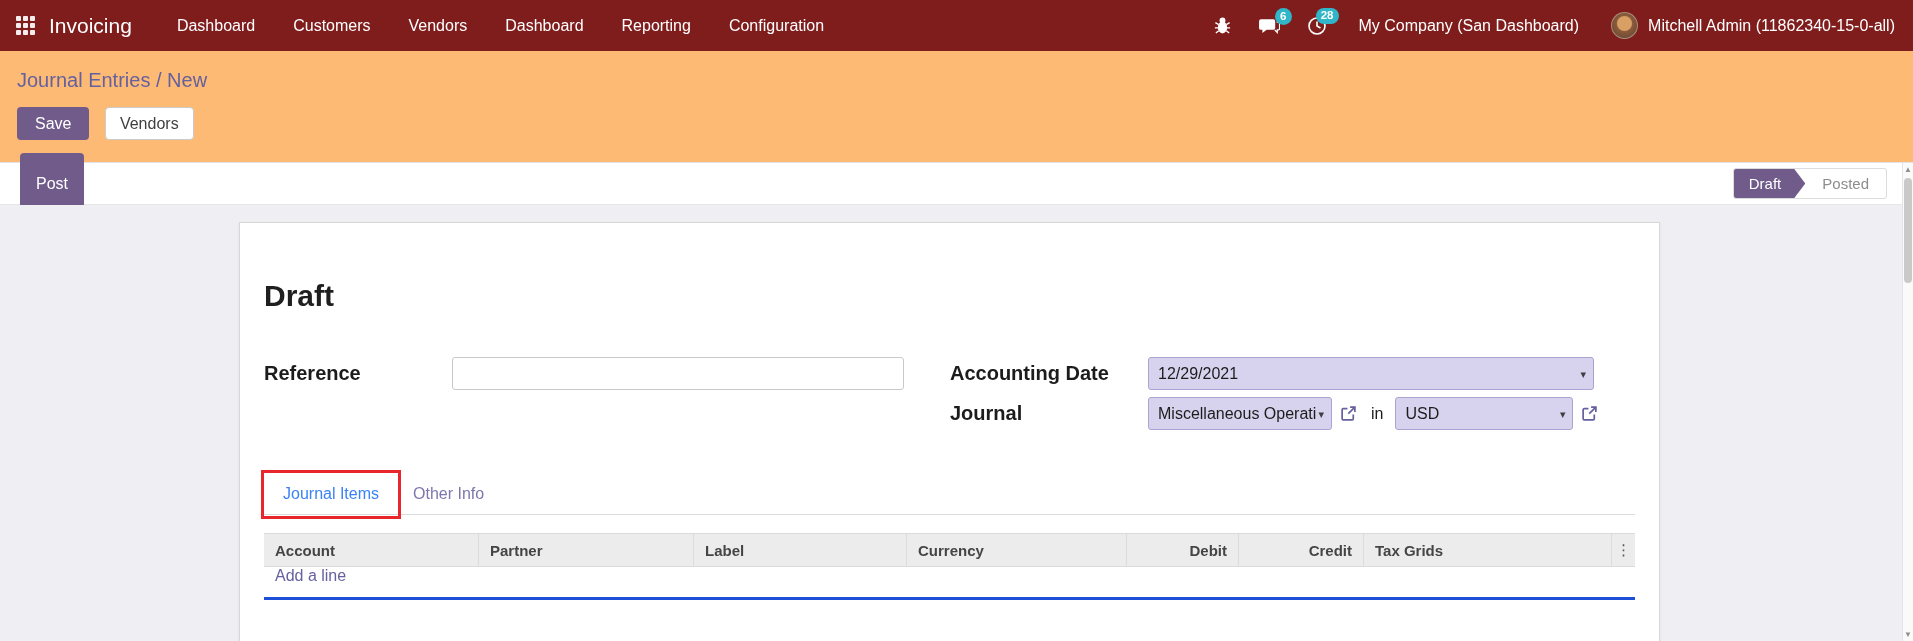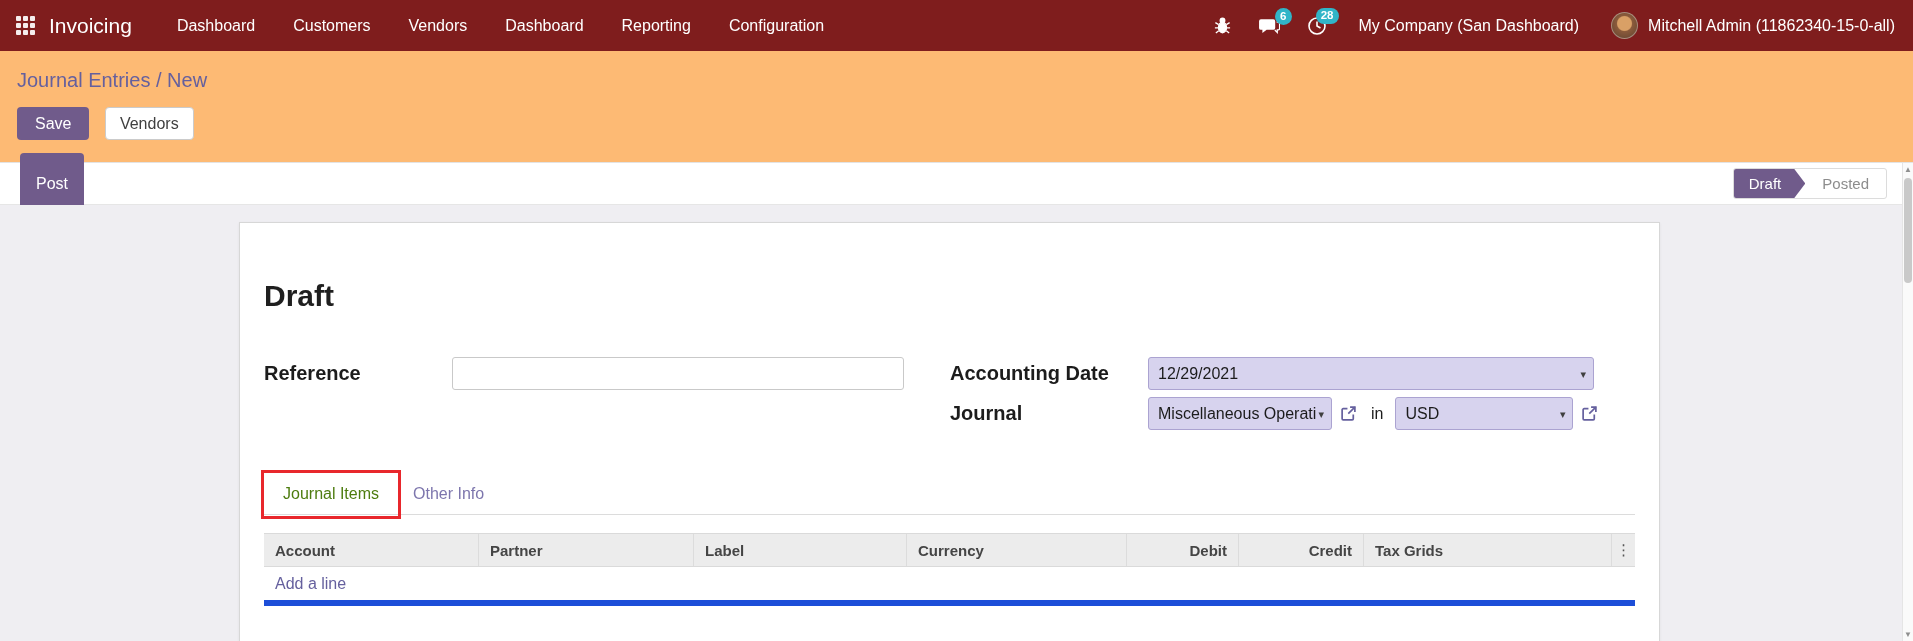--- a/index.html
+++ b/index.html
@@ -94,21 +94,21 @@
   }
   .sel .caret { position: absolute; right: 7px; top: 50%; transform: translateY(-50%); font-size: 11px; color: #3f3f3f; }
   .sel.w-date { width: 446px; }
   .sel.w-journal { width: 184px; }
   .sel.w-currency { width: 178px; }
   .ext-link { color: #65609E; margin-left: 8px; display: flex; align-items: center; cursor: pointer; }
   .in-label { margin: 0 12px 0 14px; line-height: 33px; font-size: 16px; }
 
   .tabs { display: flex; border-bottom: 1px solid #dcdcdc; margin-top: 36px; padding-left: 2px; }
   .tab { padding: 0 17px; line-height: 41px; font-size: 16px; color: #7D76AD; cursor: pointer; position: relative; }
-  .tab.active { color: #4d7c0f; }
+  .tab.active { color: #3b82f6; }
   .annotation-box {
     position: absolute; left: -5px; right: -5px; top: -3px; bottom: -5px;
     border: 3px solid #E8272C; pointer-events: none;
   }
 
   .jtable { margin-top: 18px; }
   .thead {
     display: flex; background: #ECECEC; border-top: 1px solid #dadada;
     border-bottom: 1px solid #dadada; height: 34px; align-items: stretch;
   }
@@ -116,21 +116,21 @@
     font-size: 15px; font-weight: 700; color: #454545; padding: 0 11px;
     border-left: 1px solid #dcdcdc; display: flex; align-items: center; cursor: pointer;
     overflow: hidden; white-space: nowrap;
   }
   .th:first-child { border-left: none; }
   .th.num { justify-content: flex-end; }
   .c-account { width: 214px; } .c-partner { width: 215px; } .c-label { width: 213px; }
   .c-currency { width: 220px; } .c-debit { width: 112px; } .c-credit { width: 125px; }
   .c-tax { width: 248px; }
   .th.kebab { flex: 1; justify-content: center; font-weight: 400; color: #555; padding: 0 4px; }
-  .add-line-row { height: 39px; display: flex; align-items: center; border-bottom: 6px solid #1d4ed8; padding-left: 11px; }
+  .add-line-row { height: 33px; display: flex; border-bottom: 3px solid #1d4ed8; padding-left: 11px; }
   .add-line { color: #65609E; font-size: 16px; cursor: pointer; }
 
   
   .scrollbar {
     position: absolute; top: 163px; right: 0; width: 11px; bottom: 0;
     background: #FAFAFA; border-left: 1px solid #e5e5e5; z-index: 40;
   }
   .scroll-arrow { height: 13px; font-size: 8px; color: #8f8f8f; text-align: center; line-height: 13px; cursor: pointer; }
   .scroll-arrow.down { position: absolute; bottom: 0; left: 0; right: 0; }
   .scroll-thumb { position: absolute; top: 15px; left: 1px; width: 8px; height: 105px; background: #c9c9c9; border-radius: 4px; }

